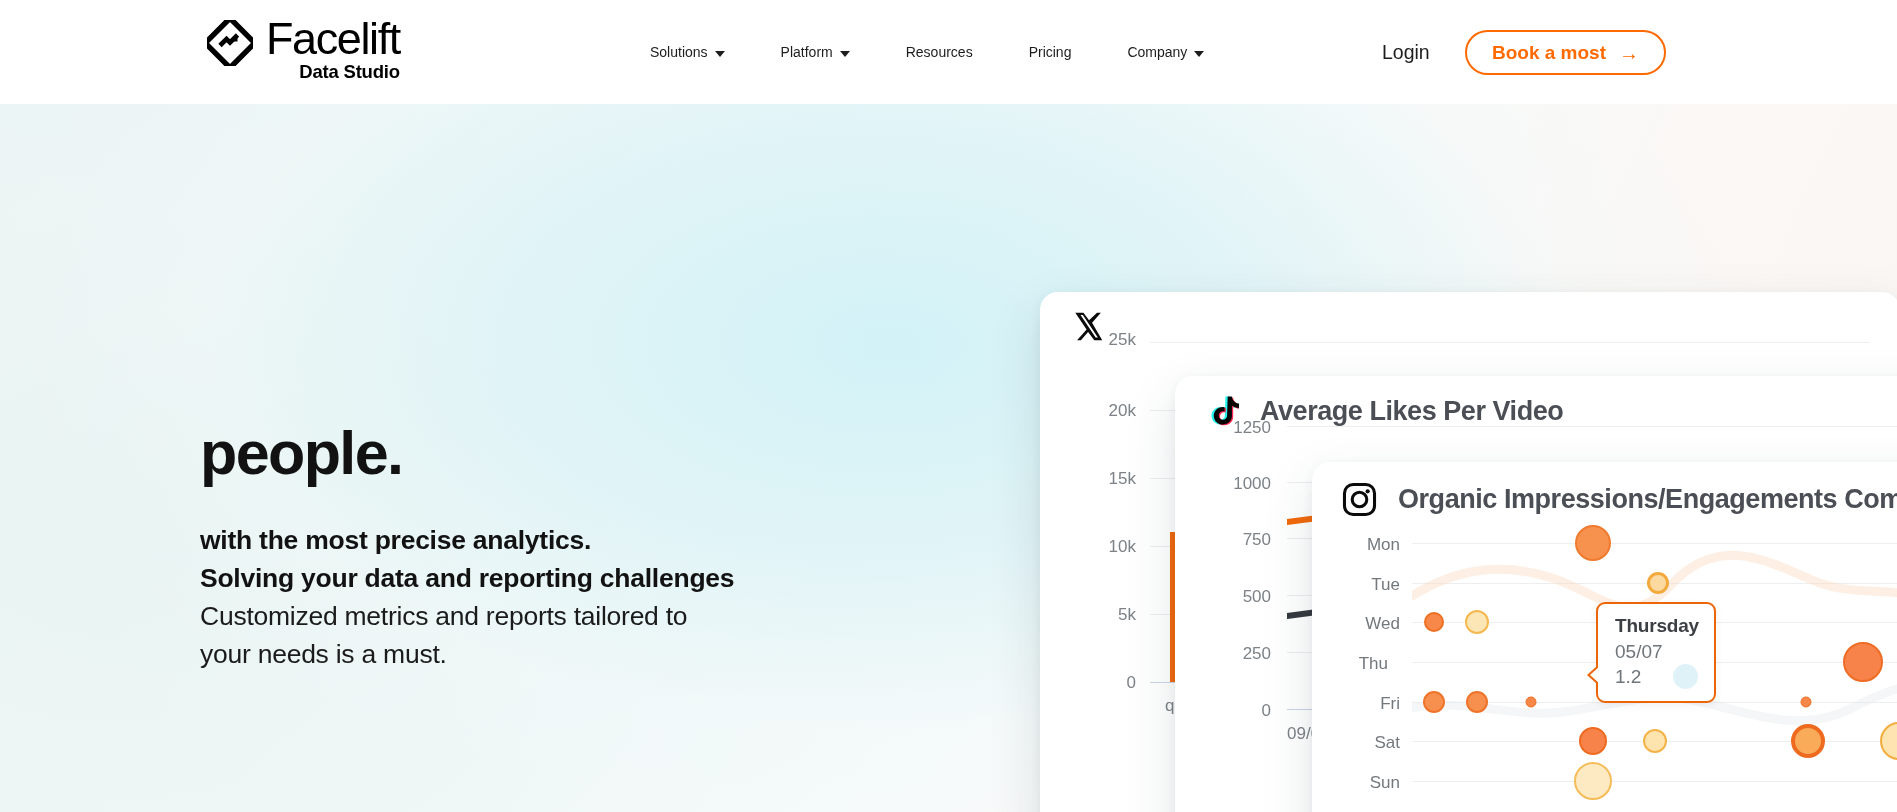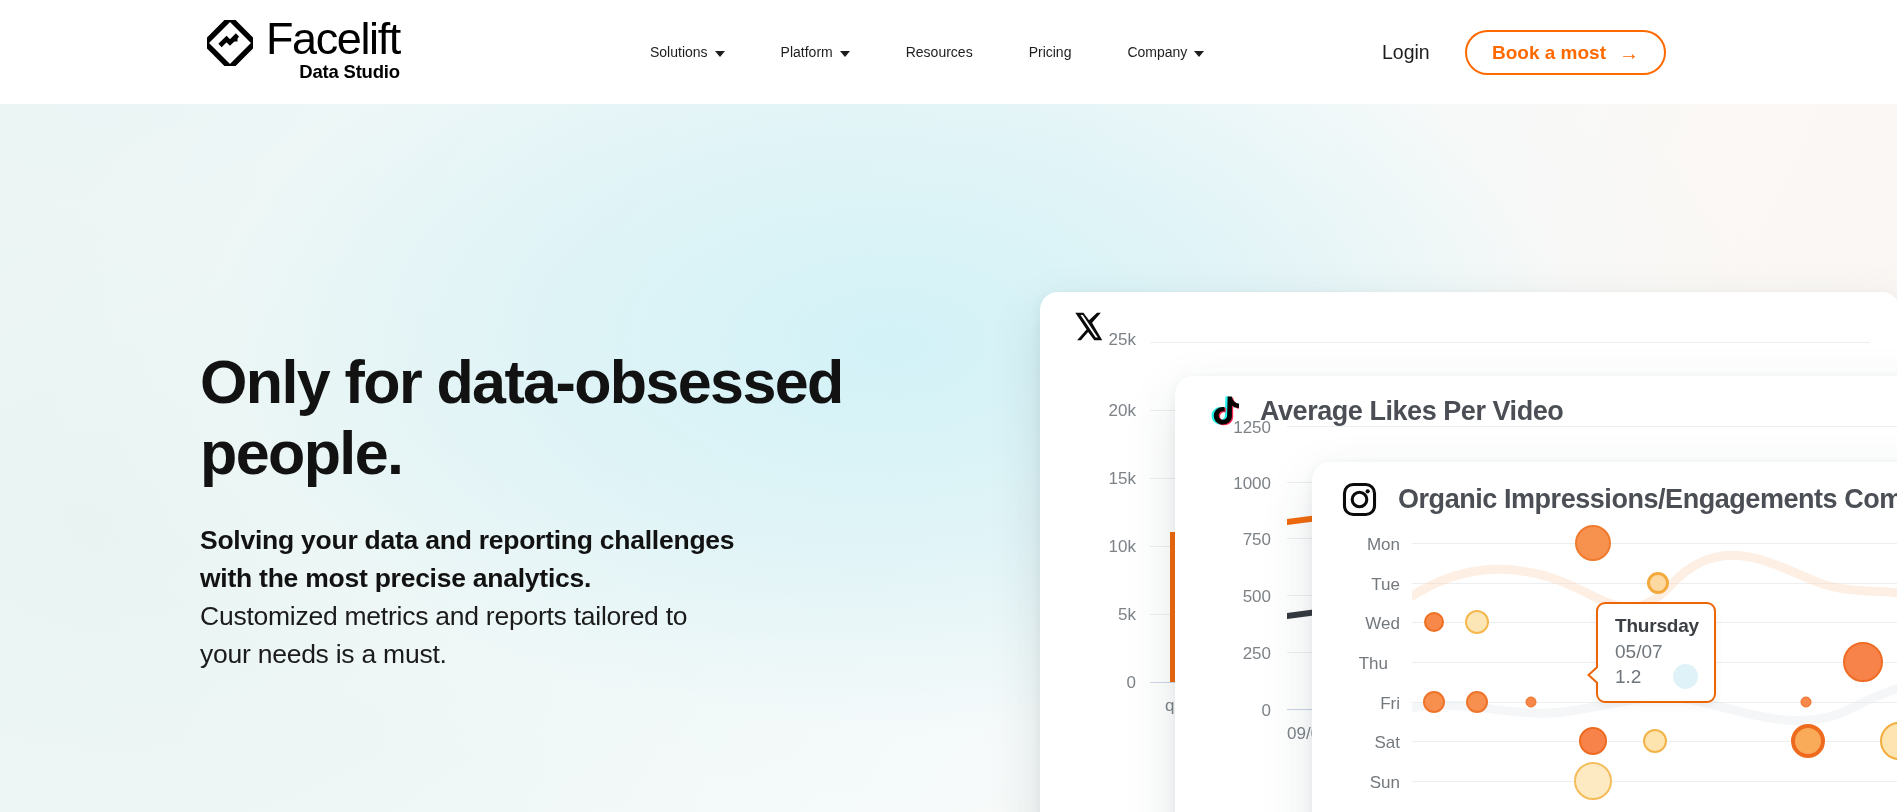--- a/index.html
+++ b/index.html
@@ -191,26 +191,26 @@
   <div class="btn-demo-nav">
     <span>Book a most</span>
     <span class="arrow-r">→</span>
   </div>
 </div>
 
 <div class="hero">
 
   <div class="hero-copy">
     <h1 class="h1">
-      <span>Only for data-obsessed</span><br>
+      <br>
       <span>people.</span>
     </h1>
     <div class="sub">
+      <div class="sub-strong">with the most precise analytics.</div>
       <div class="sub-strong">Solving your data and reporting challenges</div>
-      <div class="sub-strong">with the most precise analytics.</div>
       <div class="sub-reg">Customized metrics and reports tailored to</div>
       <div class="sub-reg">your needs is a must.</div>
     </div>
   </div>
 
   <div class="card" id="card1">
     <div class="card-head">
       <span class="x-logo">
         <svg viewBox="0 0 24 24" width="33" height="33">
           <path fill="#0b0b0b" d="M18.2 2H21l-6.4 7.3L22 22h-5.8l-4.5-6-5.2 6H3.7l6.9-7.9L2.4 2h5.9l4.1 5.5L18.2 2Zm-1 18h1.6L7.9 3.7H6.2L17.2 20Z"></path>

